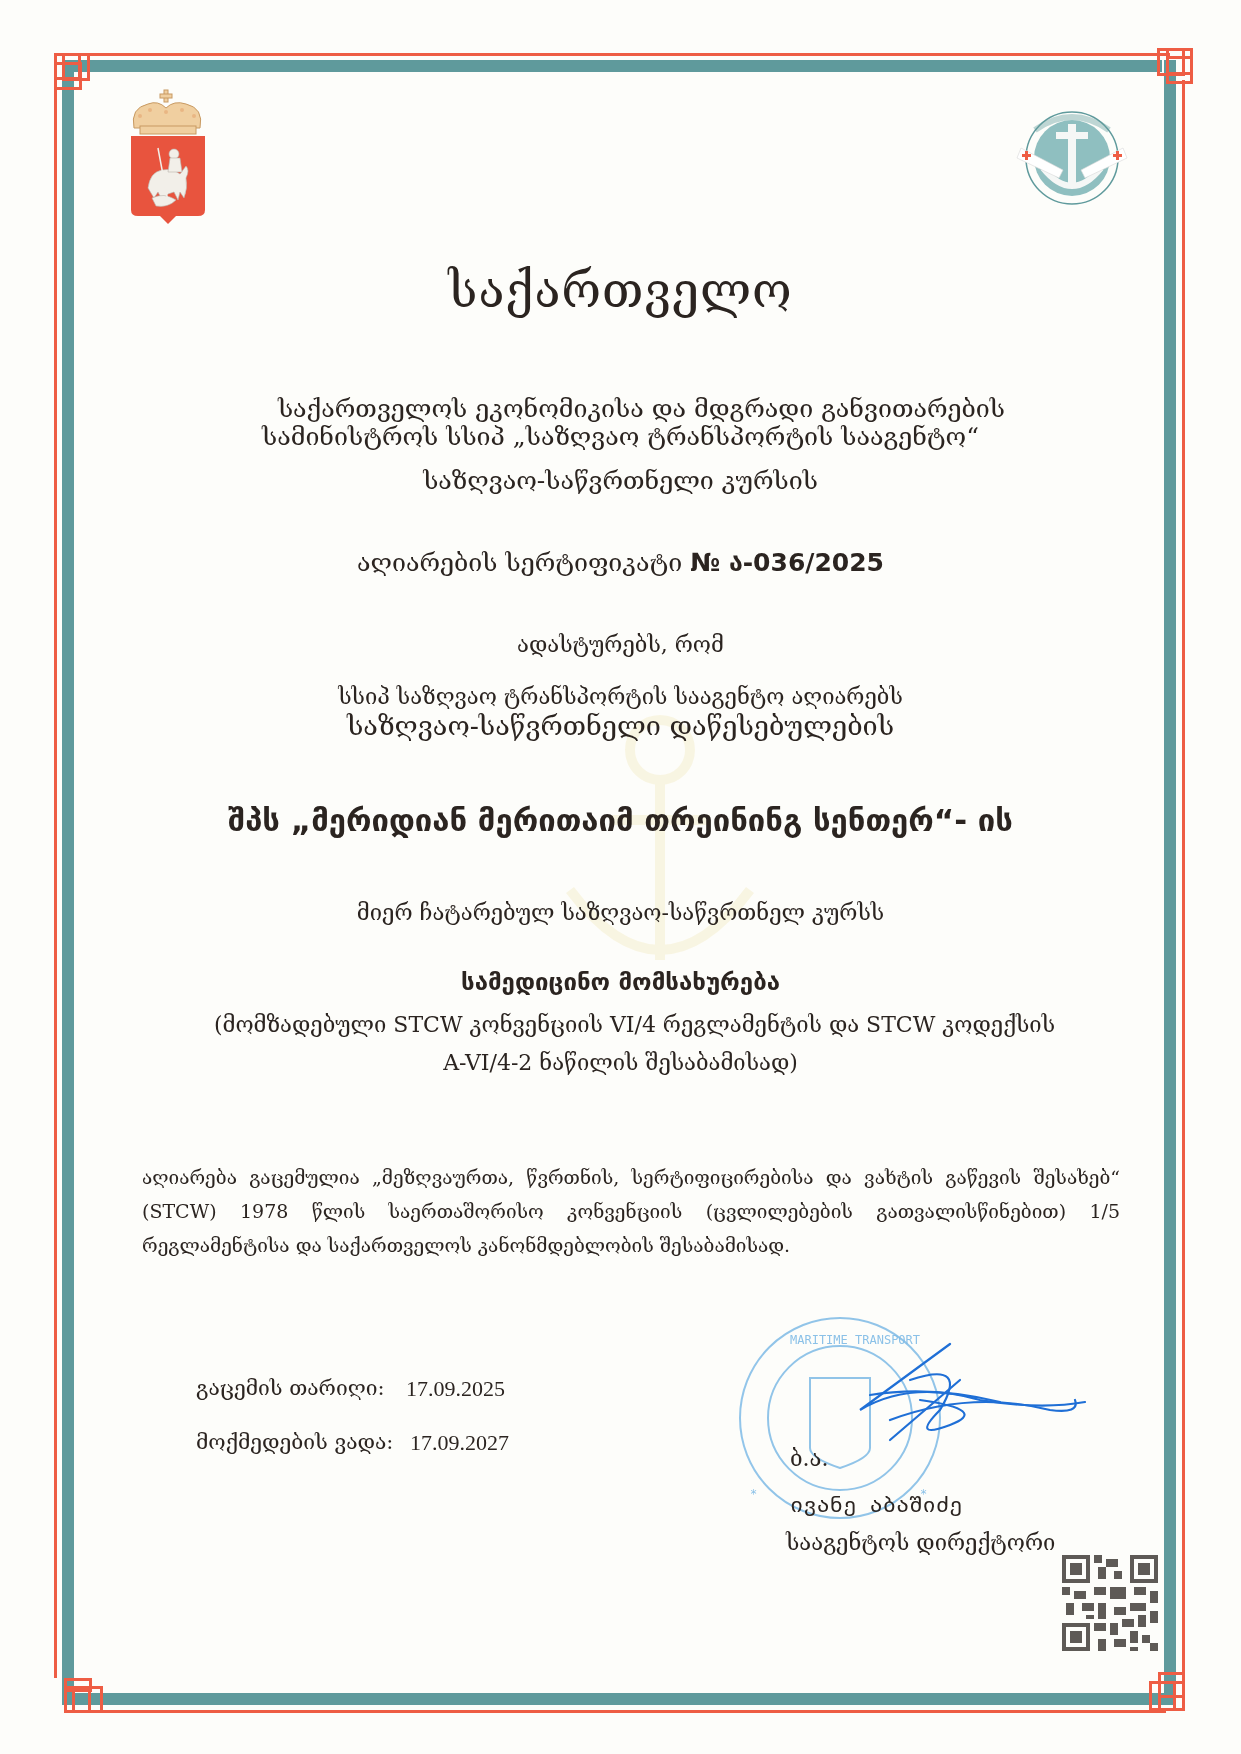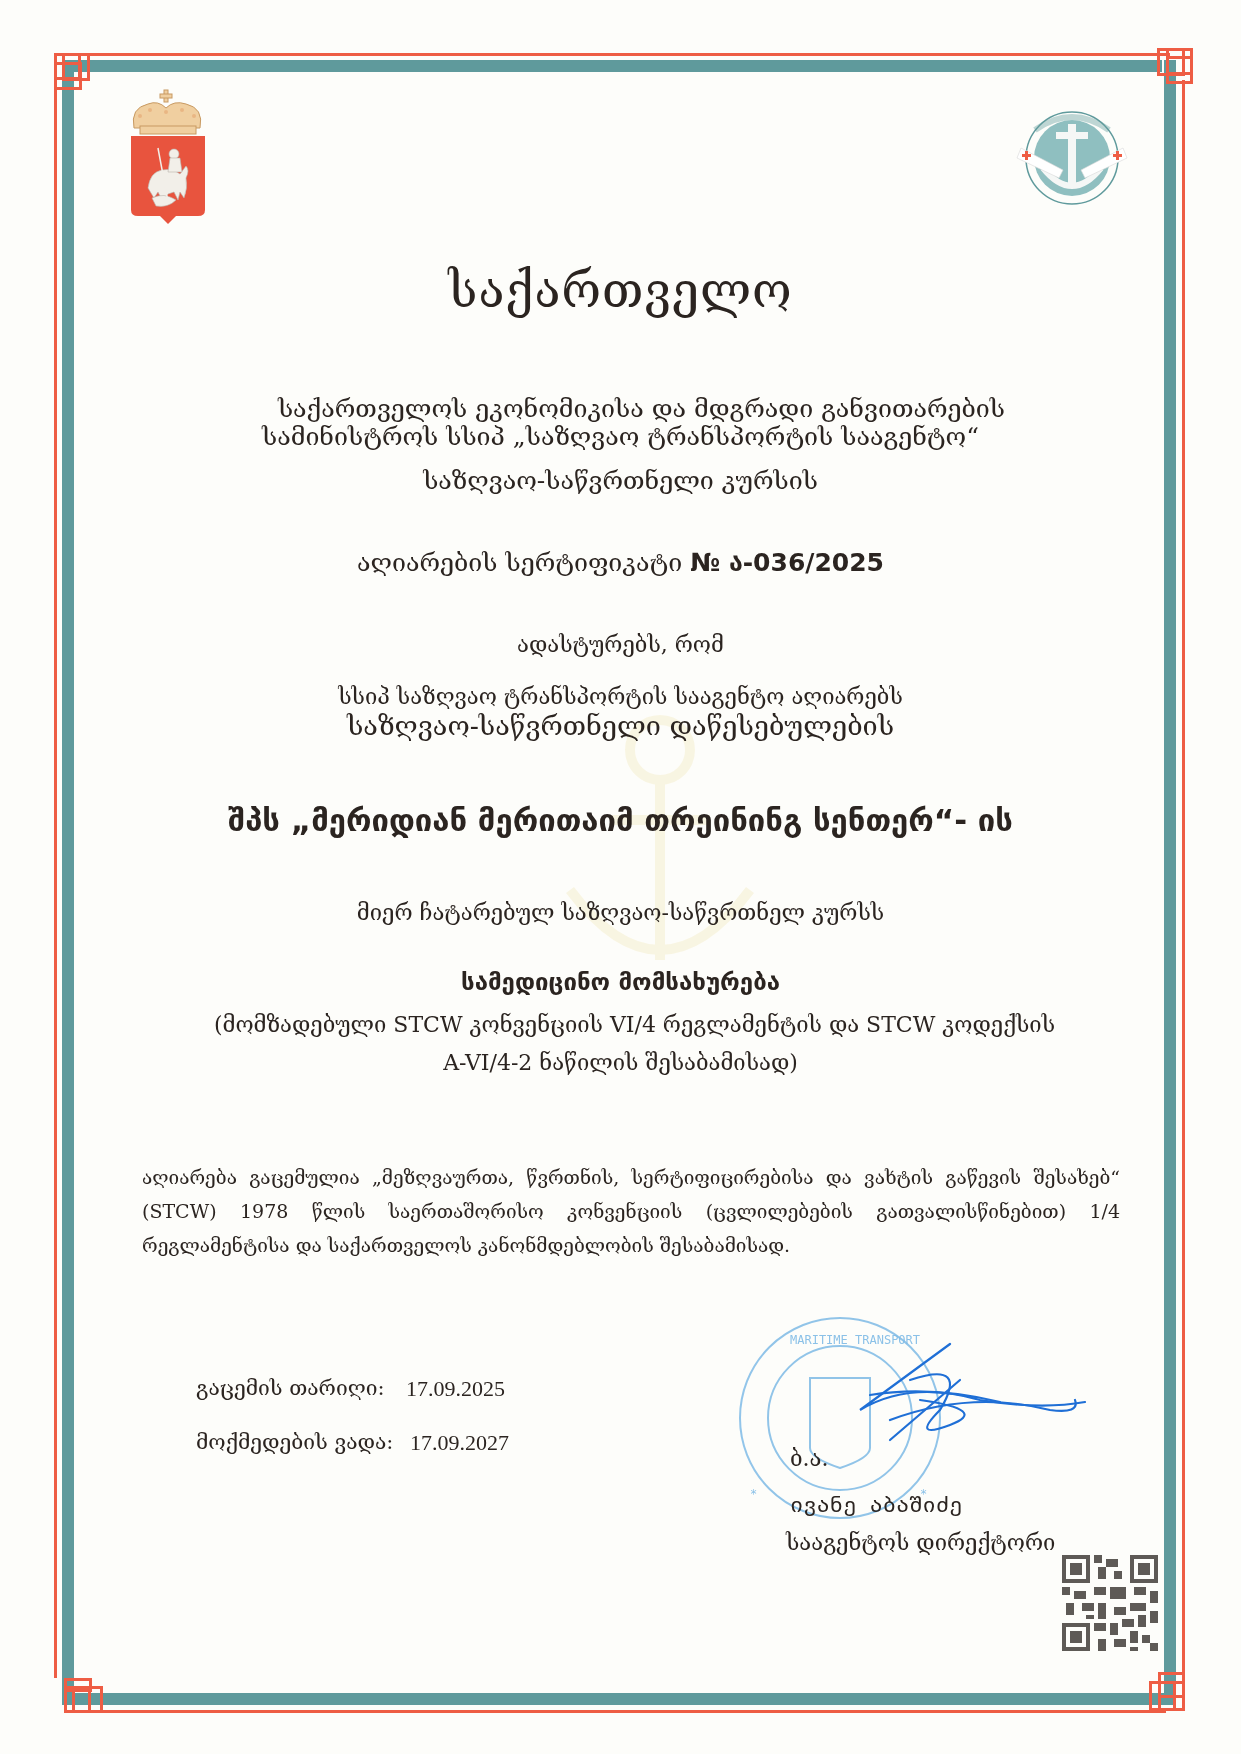--- a/index.html
+++ b/index.html
@@ -138,21 +138,21 @@
 <div class="center-line medium" style="top:710px;">საზღვაო-საწვრთნელი დაწესებულების</div>
 
 <div class="center-line org" style="top:802px;">შპს „მერიდიან მერითაიმ თრეინინგ სენთერ“- ის</div>
 
 <div class="center-line small" style="top:900px;">მიერ ჩატარებულ საზღვაო-საწვრთნელ კურსს</div>
 
 <div class="center-line course" style="top:968px;">სამედიცინო მომსახურება</div>
 <div class="center-line small" style="top:1012px;margin-left:14px;">(მომზადებული STCW კონვენციის VI/4 რეგლამენტის და STCW კოდექსის</div>
 <div class="center-line small" style="top:1050px;">A-VI/4-2 ნაწილის შესაბამისად)</div>
 
-<div class="paragraph" style="top:1160px;">აღიარება გაცემულია „მეზღვაურთა, წვრთნის, სერტიფიცირებისა და ვახტის გაწევის შესახებ“ (STCW) 1978 წლის საერთაშორისო კონვენციის (ცვლილებების გათვალისწინებით) 1/4 რეგლამენტისა და საქართველოს კანონმდებლობის შესაბამისად.</div>
+<div class="paragraph" style="top:1160px;">აღიარება გაცემულია „მეზღვაურთა, წვრთნის, სერტიფიცირებისა და ვახტის გაწევის შესახებ“ (STCW) 1978 წლის საერთაშორისო კონვენციის (ცვლილებების გათვალისწინებით) 1/5 რეგლამენტისა და საქართველოს კანონმდებლობის შესაბამისად.</div>
 
 <div class="date-row" style="left:196px; top:1376px;">
   <span>გაცემის თარიღი:</span>
   <span class="val">17.09.2025</span>
 </div>
 <div class="date-row" style="left:196px; top:1430px;">
   <span>მოქმედების ვადა:</span>
   <span class="val" style="left:214px;">17.09.2027</span>
 </div>
 

